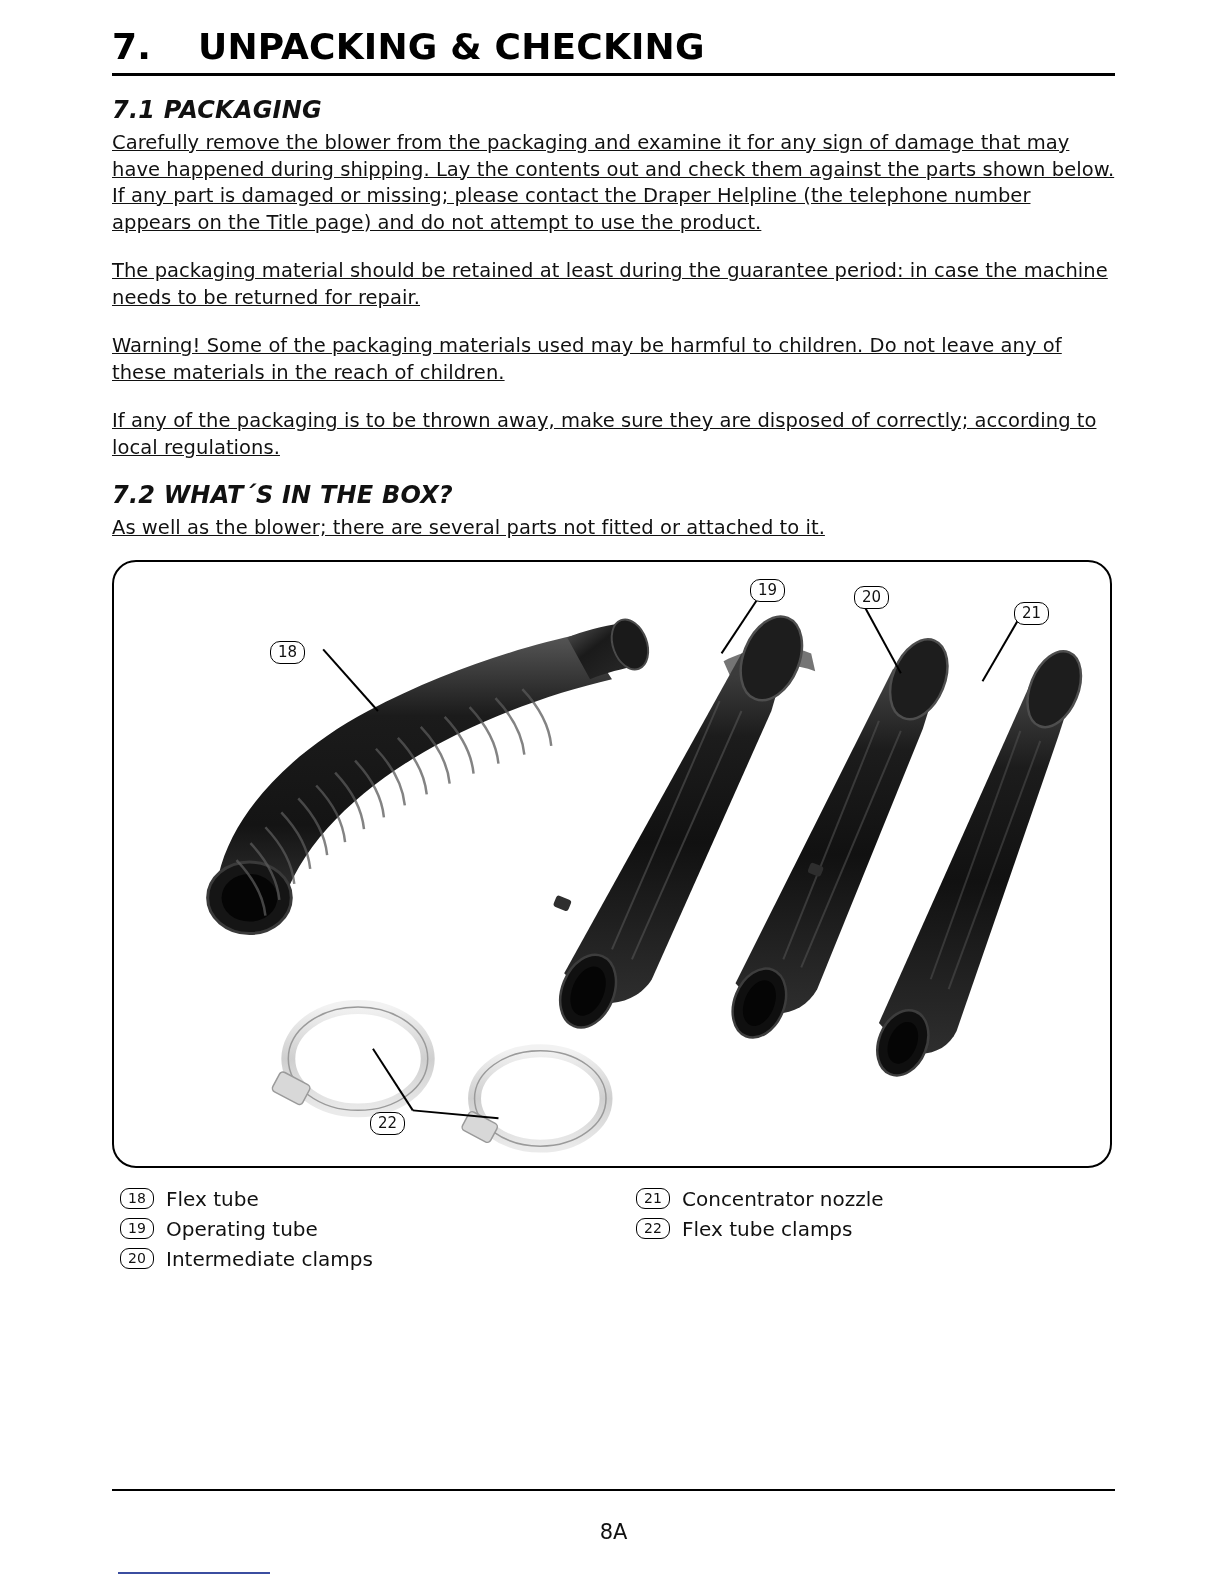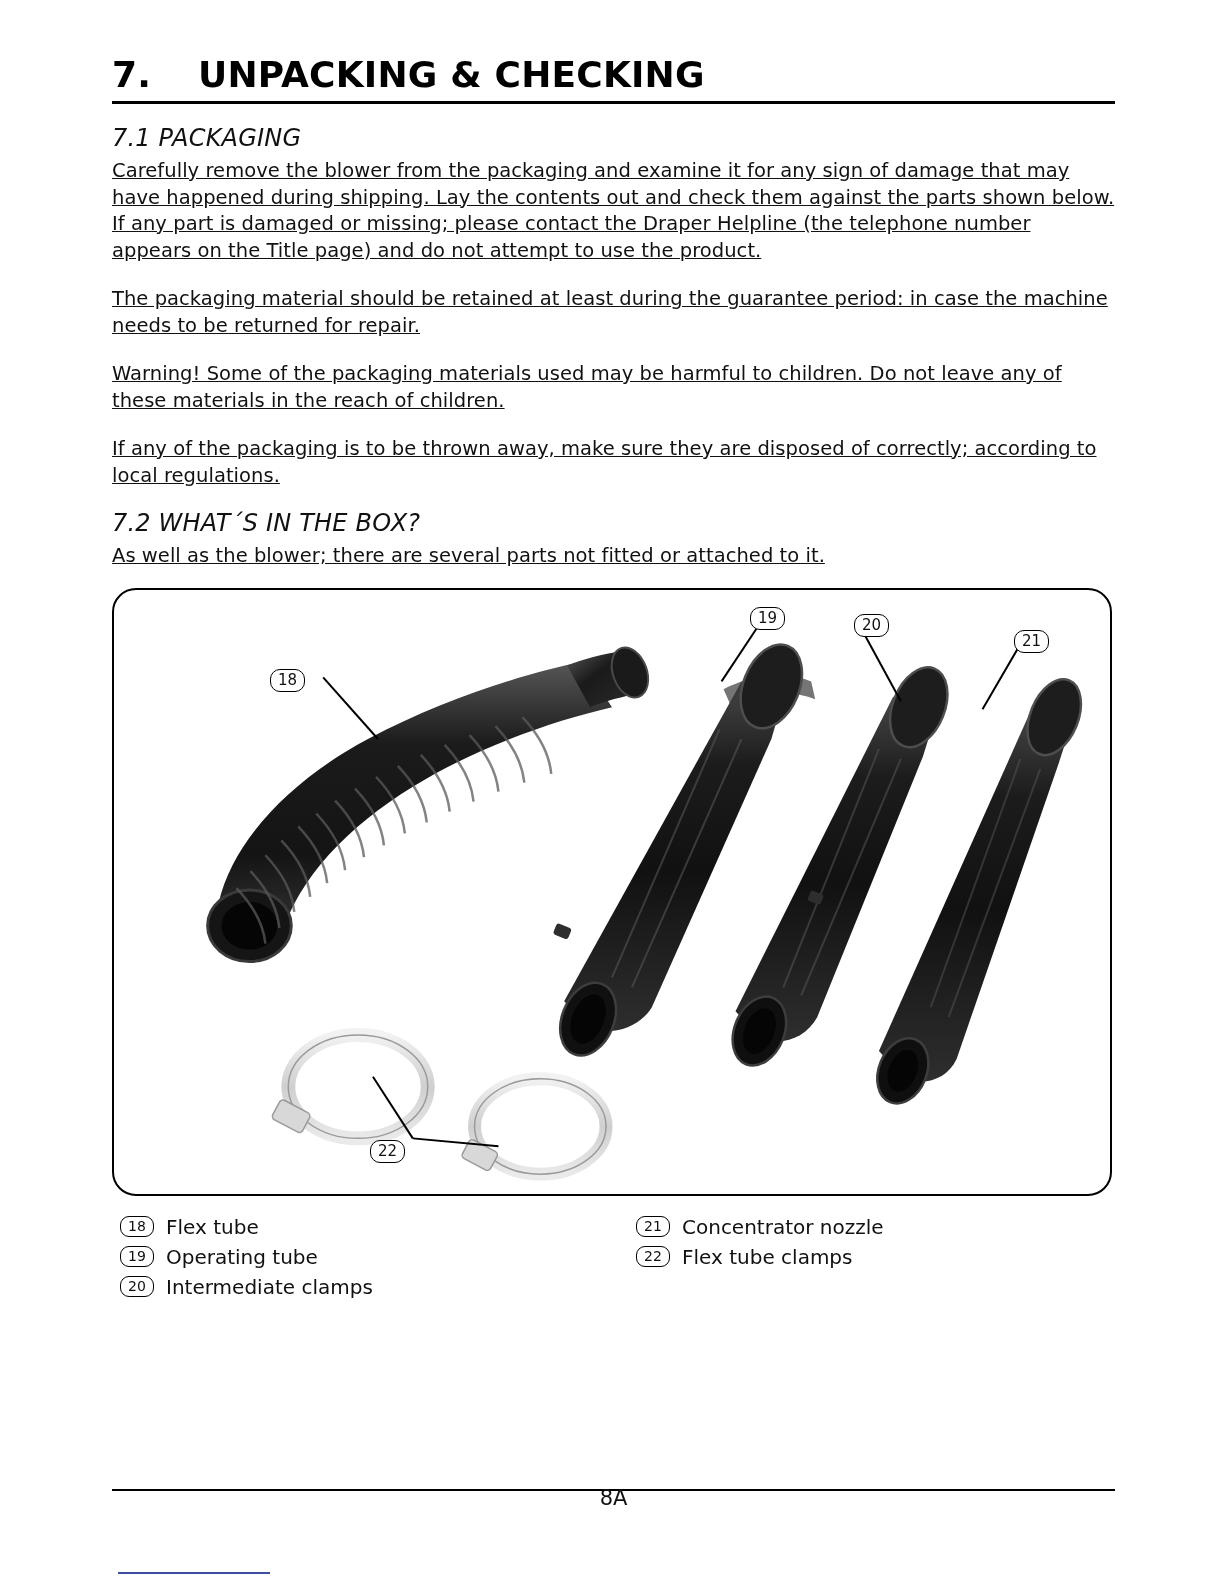--- a/index.html
+++ b/index.html
@@ -33,32 +33,32 @@
   .chapter {
     display: flex;
     align-items: baseline;
     font-size: 36px;
     font-weight: 600;
     letter-spacing: 0.2px;
     color: #000;
     padding-bottom: 6px;
   }
   .chapter-num { width: 86px; }
-  .chapter-title { flex: 1; margin-top: 28px; }
+  .chapter-title { flex: 1; }
   .rule-top {
     border-bottom: 3px solid #000;
     margin-bottom: 20px;
     width: 1003px;
   }
 
   
   h2.section {
     font-size: 24px;
     font-style: italic;
-    font-weight: normal;
+    font-weight: bold;
     margin: 0 0 6px 0;
     letter-spacing: 0.2px;
   }
   h2.section.second {
     margin-top: 20px;
   }
 
   p.body {
     font-size: 19.5px;
     line-height: 26.5px;
@@ -127,21 +127,21 @@
   .footer-rule {
     position: absolute;
     left: 112px;
     top: 1489px;
     width: 1003px;
     border-bottom: 2px solid #000;
   }
   .footer-page {
     position: absolute;
     left: 112px;
-    top: 1486px;
+    top: 1520px;
     width: 1003px;
     text-align: center;
     font-size: 21px;
   }
   .footer-link {
     position: absolute;
     left: 118px;
     top: 1572px;
     width: 152px;
     border-bottom: 2px solid #3b4ea0;

